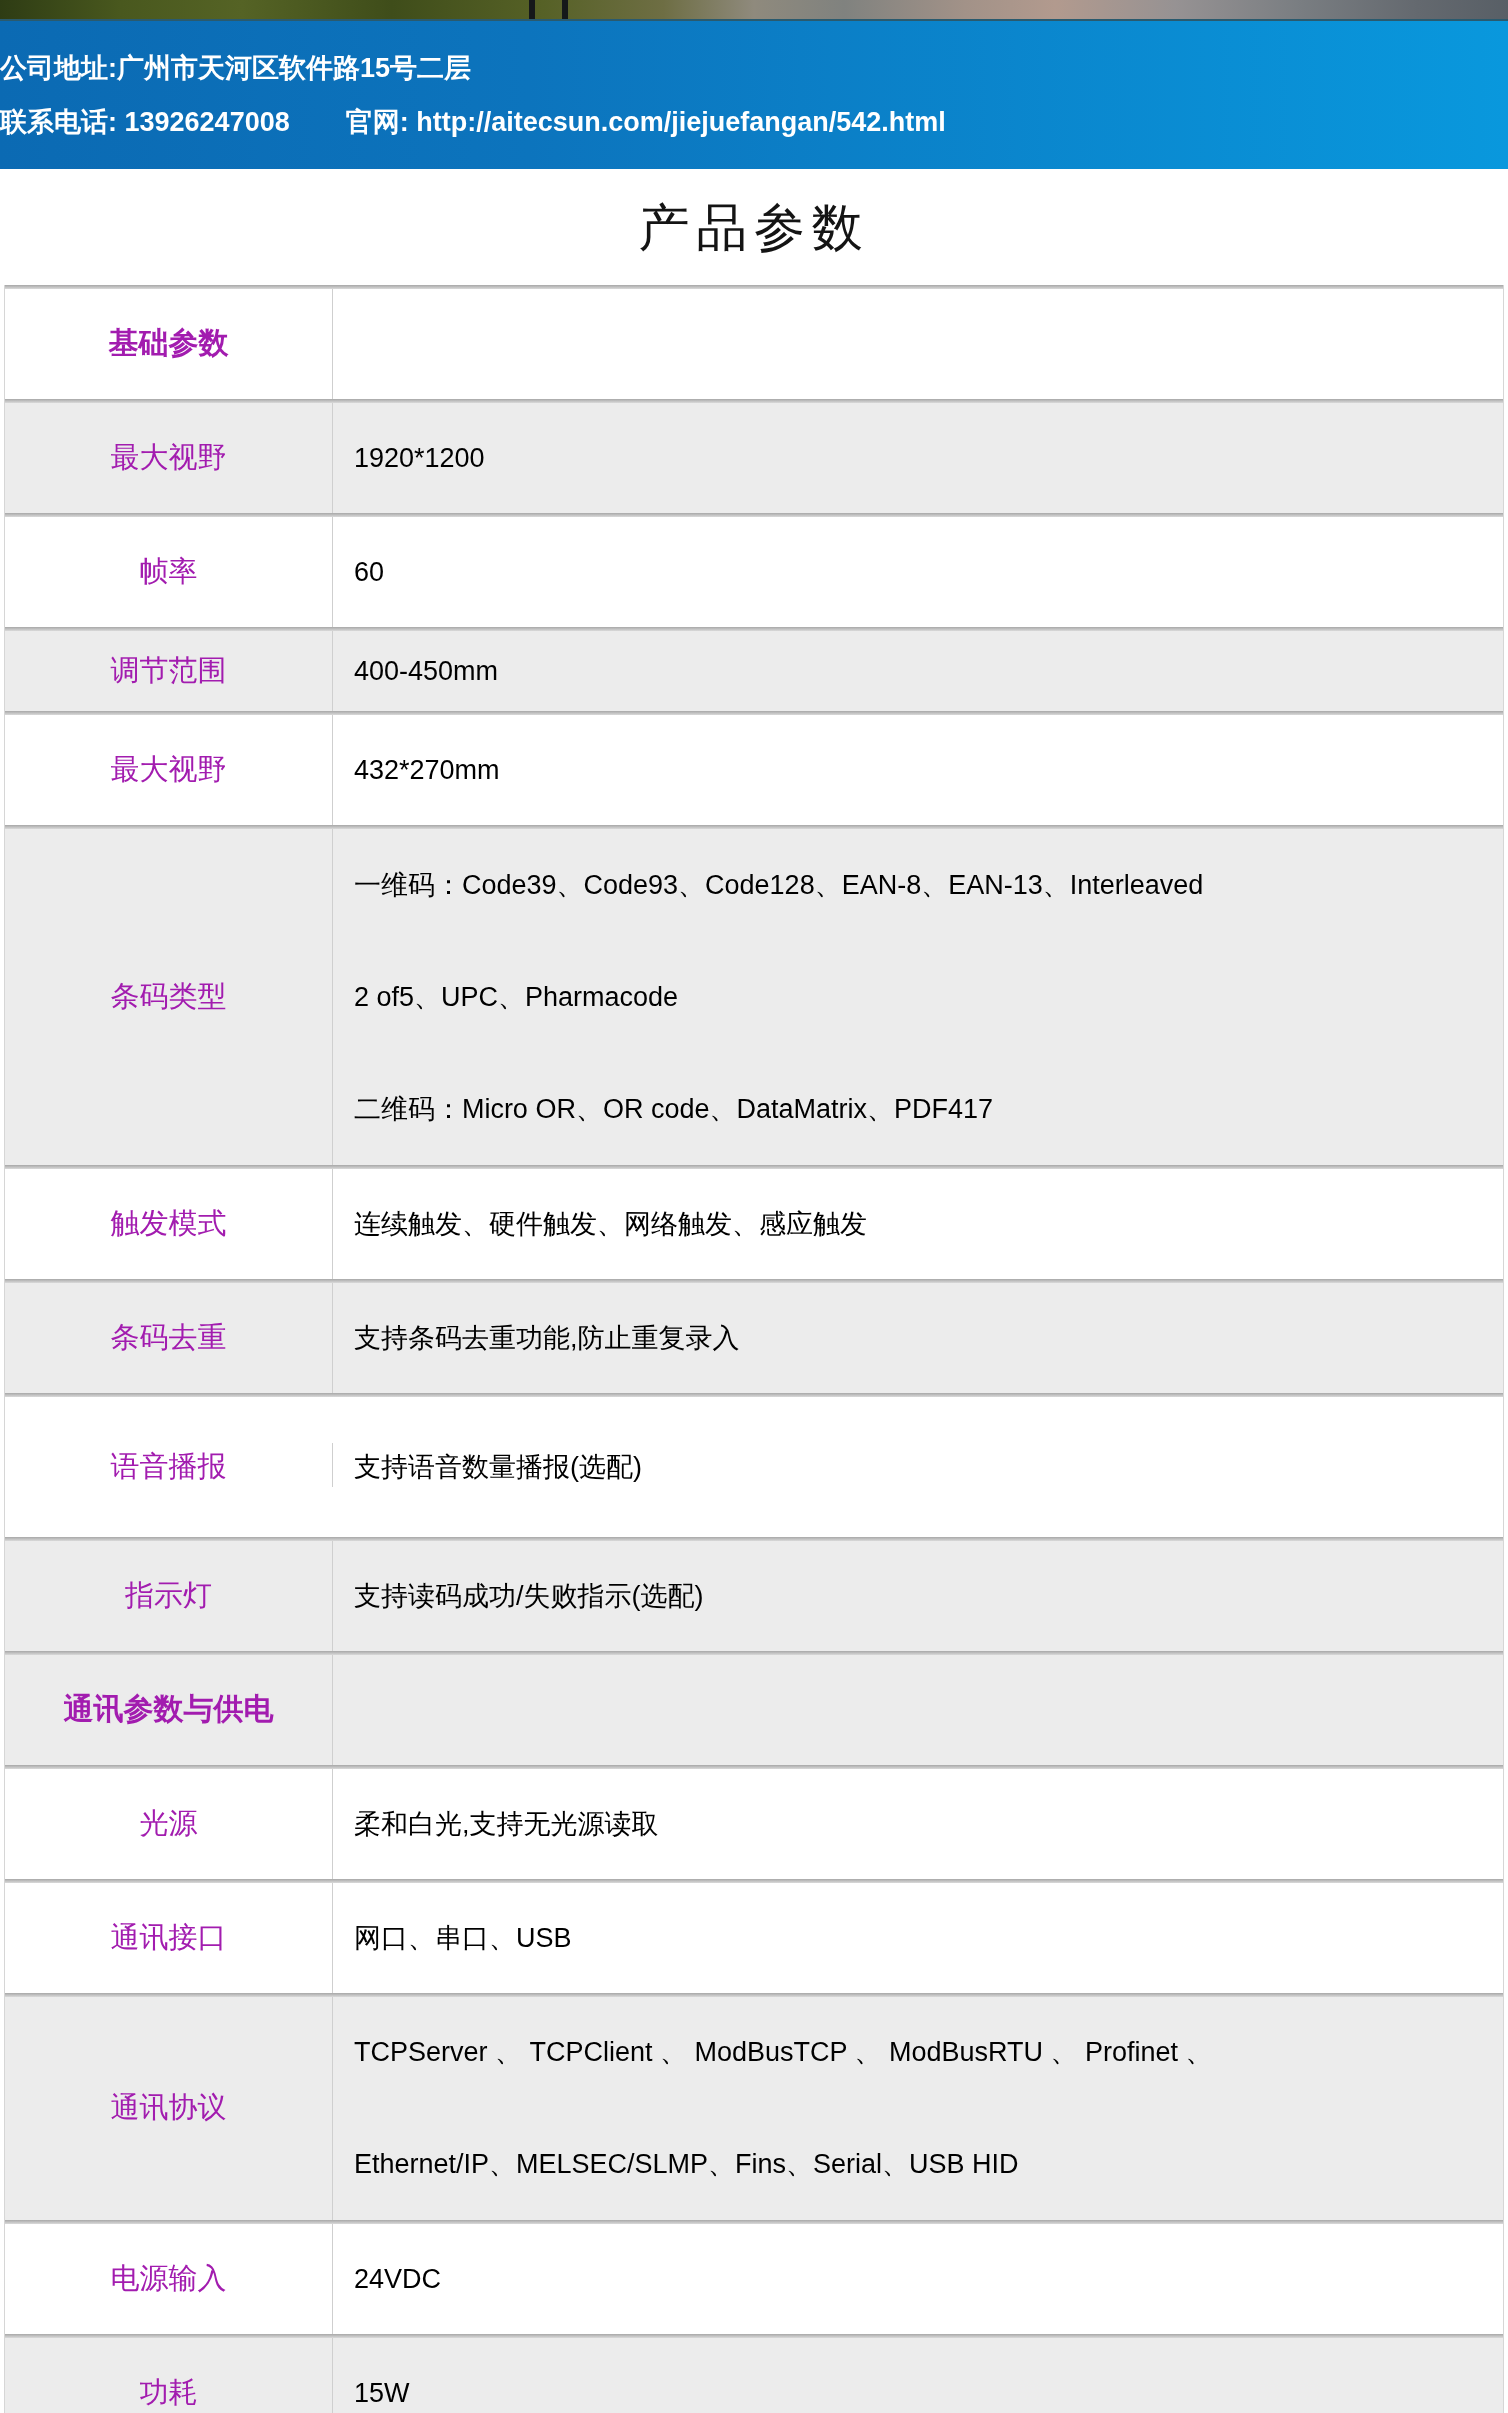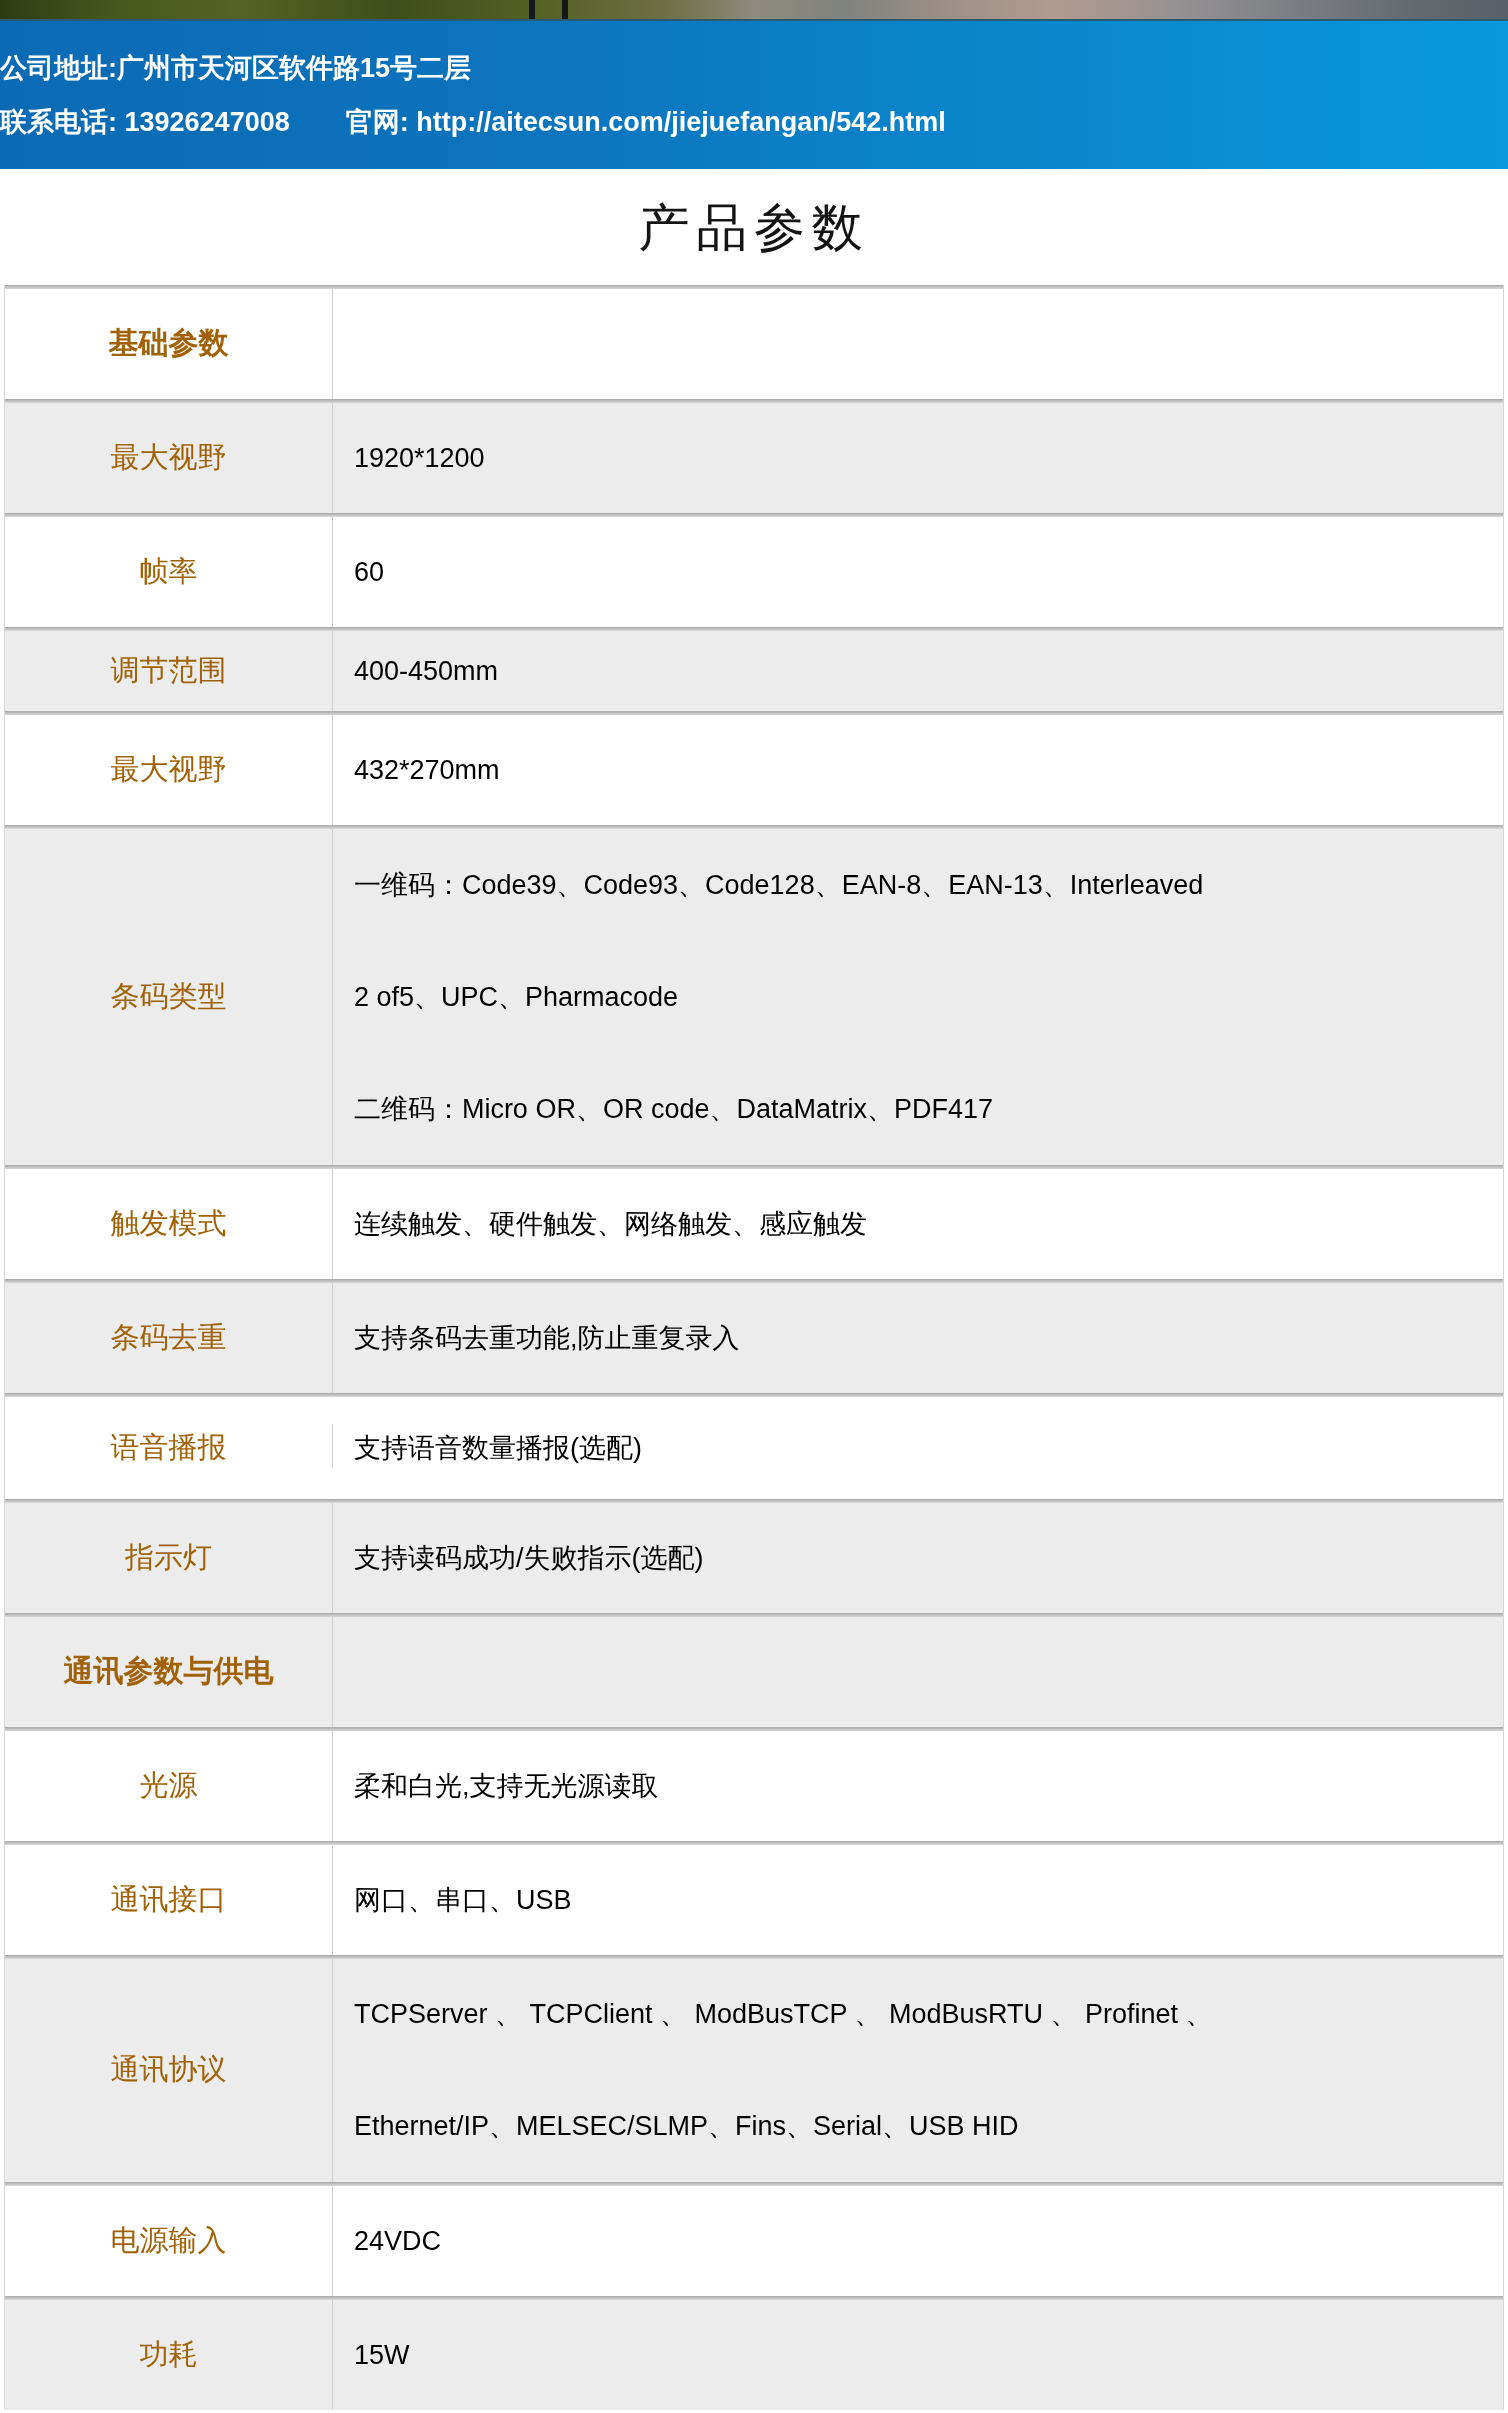--- a/index.html
+++ b/index.html
@@ -58,21 +58,21 @@
   .t-row { position: relative; display: flex; box-sizing: border-box; }
   .t-row::before {
     content: ""; position: absolute; left: 0; right: 0; top: 0; height: 3.9px;
     background: linear-gradient(#a8a8a8, #dadada); z-index: 2;
   }
   .t-row.gray { background: #ececec; }
   .label-cell {
     flex: 0 0 328px; width: 328px; box-sizing: border-box;
     display: flex; align-items: center; justify-content: center;
     border-right: 1.4px solid #cfcfcf;
-    color: #a16207; font-size: 29px; text-align: center;
+    color: #a21caf; font-size: 29px; text-align: center;
     padding: 3.9px 4.8px 0 4.8px;
   }
   .t-row.section .label-cell { font-weight: 700; font-size: 30px; }
   .value-cell {
     flex: 1 1 auto; box-sizing: border-box;
     display: flex; flex-direction: column; justify-content: center;
     padding: 3.9px 14.5px 0 21px;
     color: #000000; font-size: 27px;
   }
   .value-line { line-height: 112px; white-space: nowrap; }
@@ -142,21 +142,21 @@
       <div class="value-cell">
         <div class="value-line">连续触发、硬件触发、网络触发、感应触发</div>
       </div>
     </div>
     <div class="t-row gray" style="height: 114px;">
       <div class="label-cell">条码去重</div>
       <div class="value-cell">
         <div class="value-line">支持条码去重功能,防止重复录入</div>
       </div>
     </div>
-    <div class="t-row" style="height: 106px; align-items: center;">
+    <div class="t-row" style="height: 144px; align-items: center;">
       <div class="label-cell">语音播报</div>
       <div class="value-cell">
         <div class="value-line">支持语音数量播报(选配)</div>
       </div>
     </div>
     <div class="t-row gray" style="height: 114px;">
       <div class="label-cell">指示灯</div>
       <div class="value-cell">
         <div class="value-line">支持读码成功/失败指示(选配)</div>
       </div>

